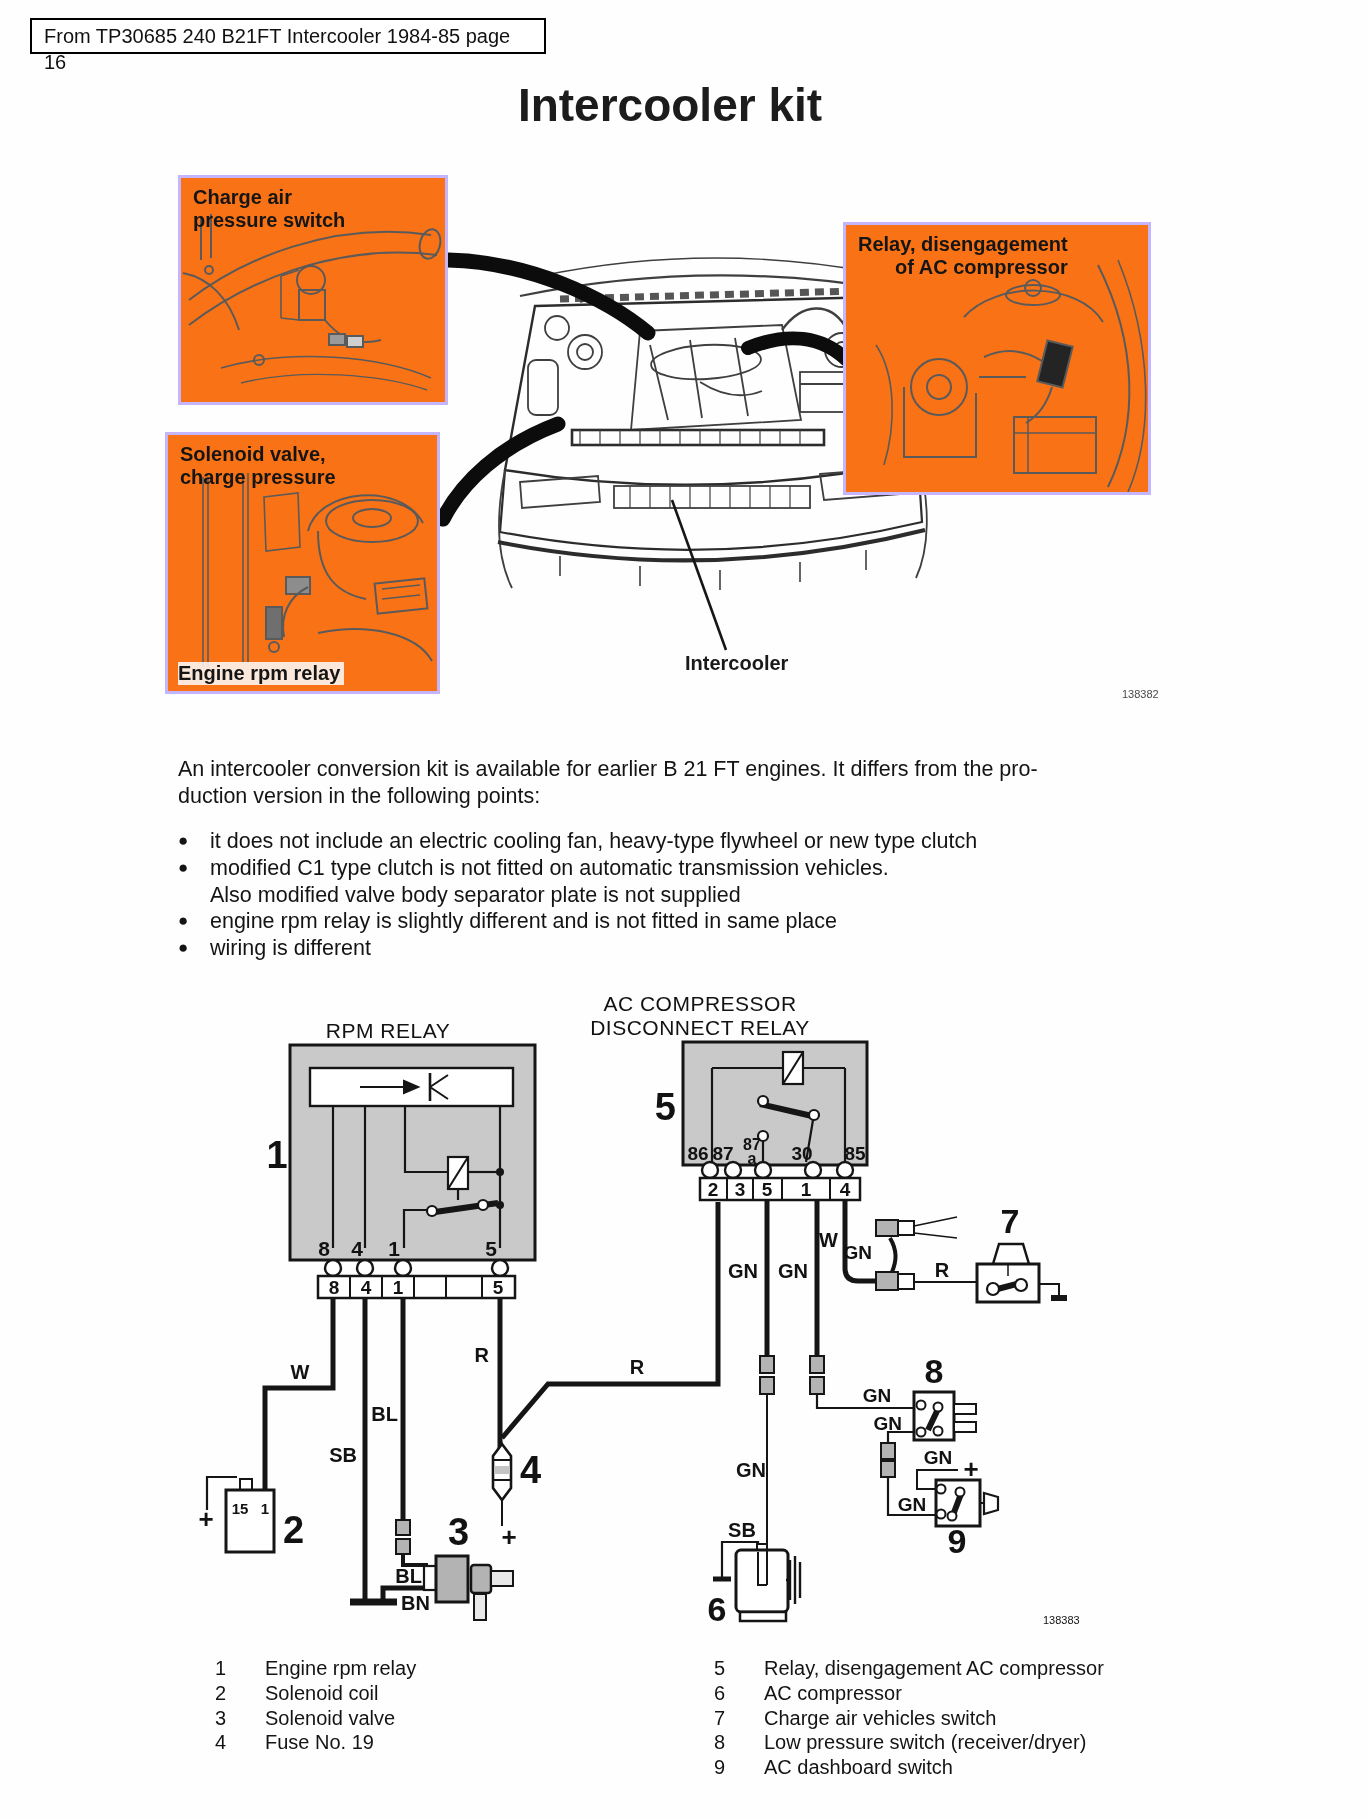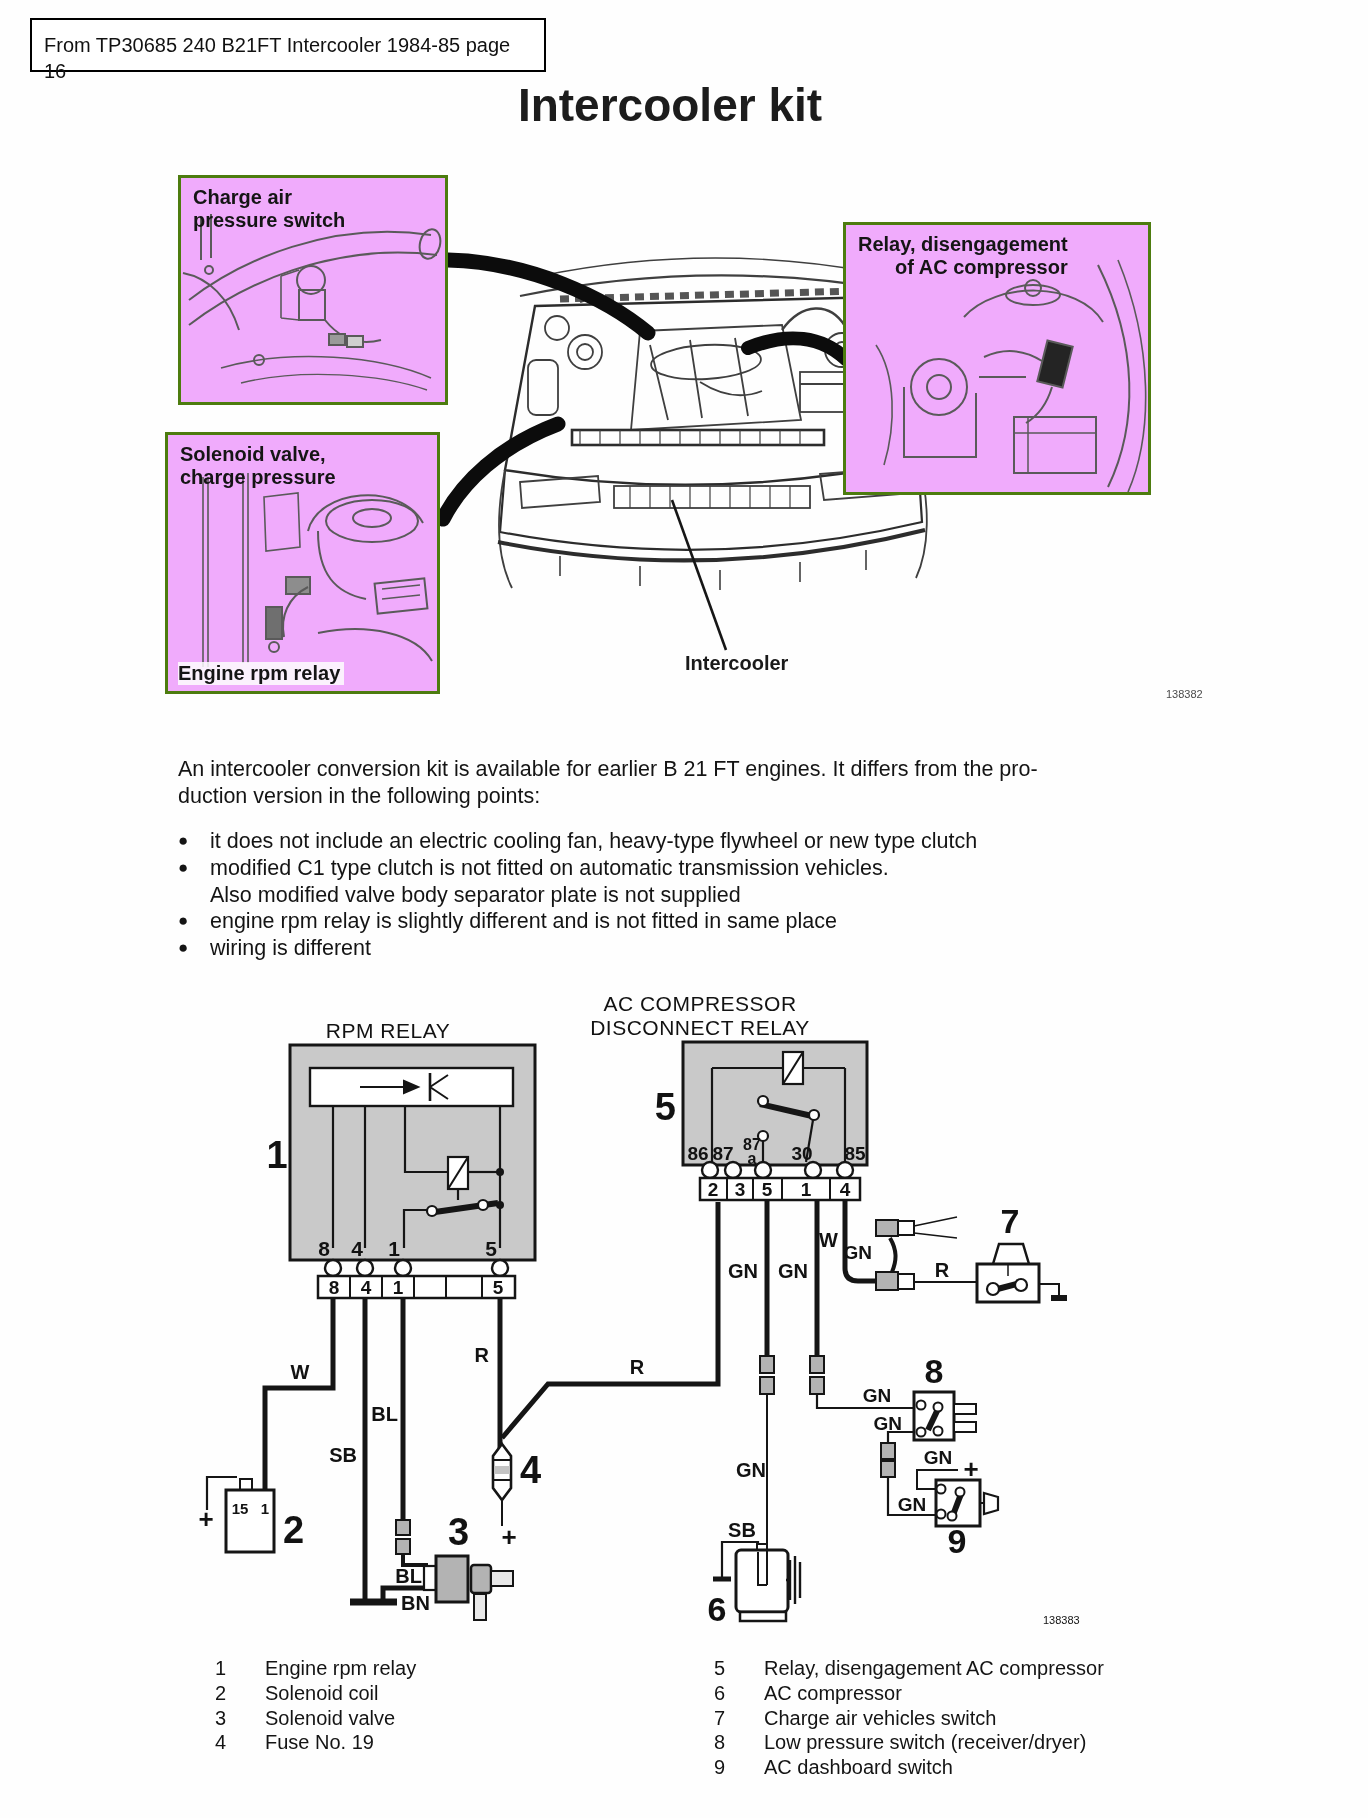--- a/index.html
+++ b/index.html
@@ -1,34 +1,34 @@
 <!DOCTYPE html>
 <html><head>
 <meta charset="utf-8">
 <style>
   html,body{margin:0;padding:0;}
   body{width:1368px;height:1818px;position:relative;background:#fefefe;
        font-family:"Liberation Sans",sans-serif;color:#111;overflow:hidden;}
   .abs{position:absolute;}
   
   .ref-box{left:30px;top:18px;width:488px;height:26px;border:2px solid #000;
-           padding:12px 12px;font-size:20px;line-height:26px;background:#fff;}
+           padding:3px 12px;font-size:20px;line-height:26px;background:#fff;}
   
   .page-title{left:0;top:78px;width:1340px;text-align:center;font-size:46px;
               font-weight:bold;letter-spacing:0px;color:#1c1c1c;}
   
-  .photo-box{border:3px solid #4d7c0f;background:#f0abfc;overflow:hidden;}
+  .photo-box{border:3px solid #c4b5fd;background:#f97316;overflow:hidden;}
   .photo-label{position:absolute;left:12px;top:8px;font-size:20px;font-weight:bold;
                line-height:1.15;color:#151515;z-index:3;}
   .photo-label-bottom{position:absolute;left:10px;bottom:6px;font-size:20px;
                font-weight:bold;color:#151515;z-index:3;background:rgba(253,253,253,.85);
                padding:0 4px 0 0;}
   .sketch{position:absolute;left:0;top:0;}
   .intercooler-label{left:685px;top:652px;font-size:20px;font-weight:bold;color:#1a1a1a;}
-  .fig-num{font-size:11px;color:#4a4a4a;margin-left:44px;}
+  .fig-num{font-size:11px;color:#4a4a4a;}
   
   .intro{left:178px;top:756px;width:1020px;font-size:21.5px;line-height:27px;color:#141414;}
   .bullets{left:178px;top:828px;width:1030px;font-size:21.5px;line-height:26.8px;color:#141414;}
   .bullet-row{display:flex;}
   .bullet-marker{width:32px;flex:0 0 32px;font-size:17px;}
   
   .legend-col{font-size:20px;line-height:24.8px;color:#141414;}
   .legend-row{display:flex;}
   .legend-num{width:50px;flex:0 0 50px;}
   

